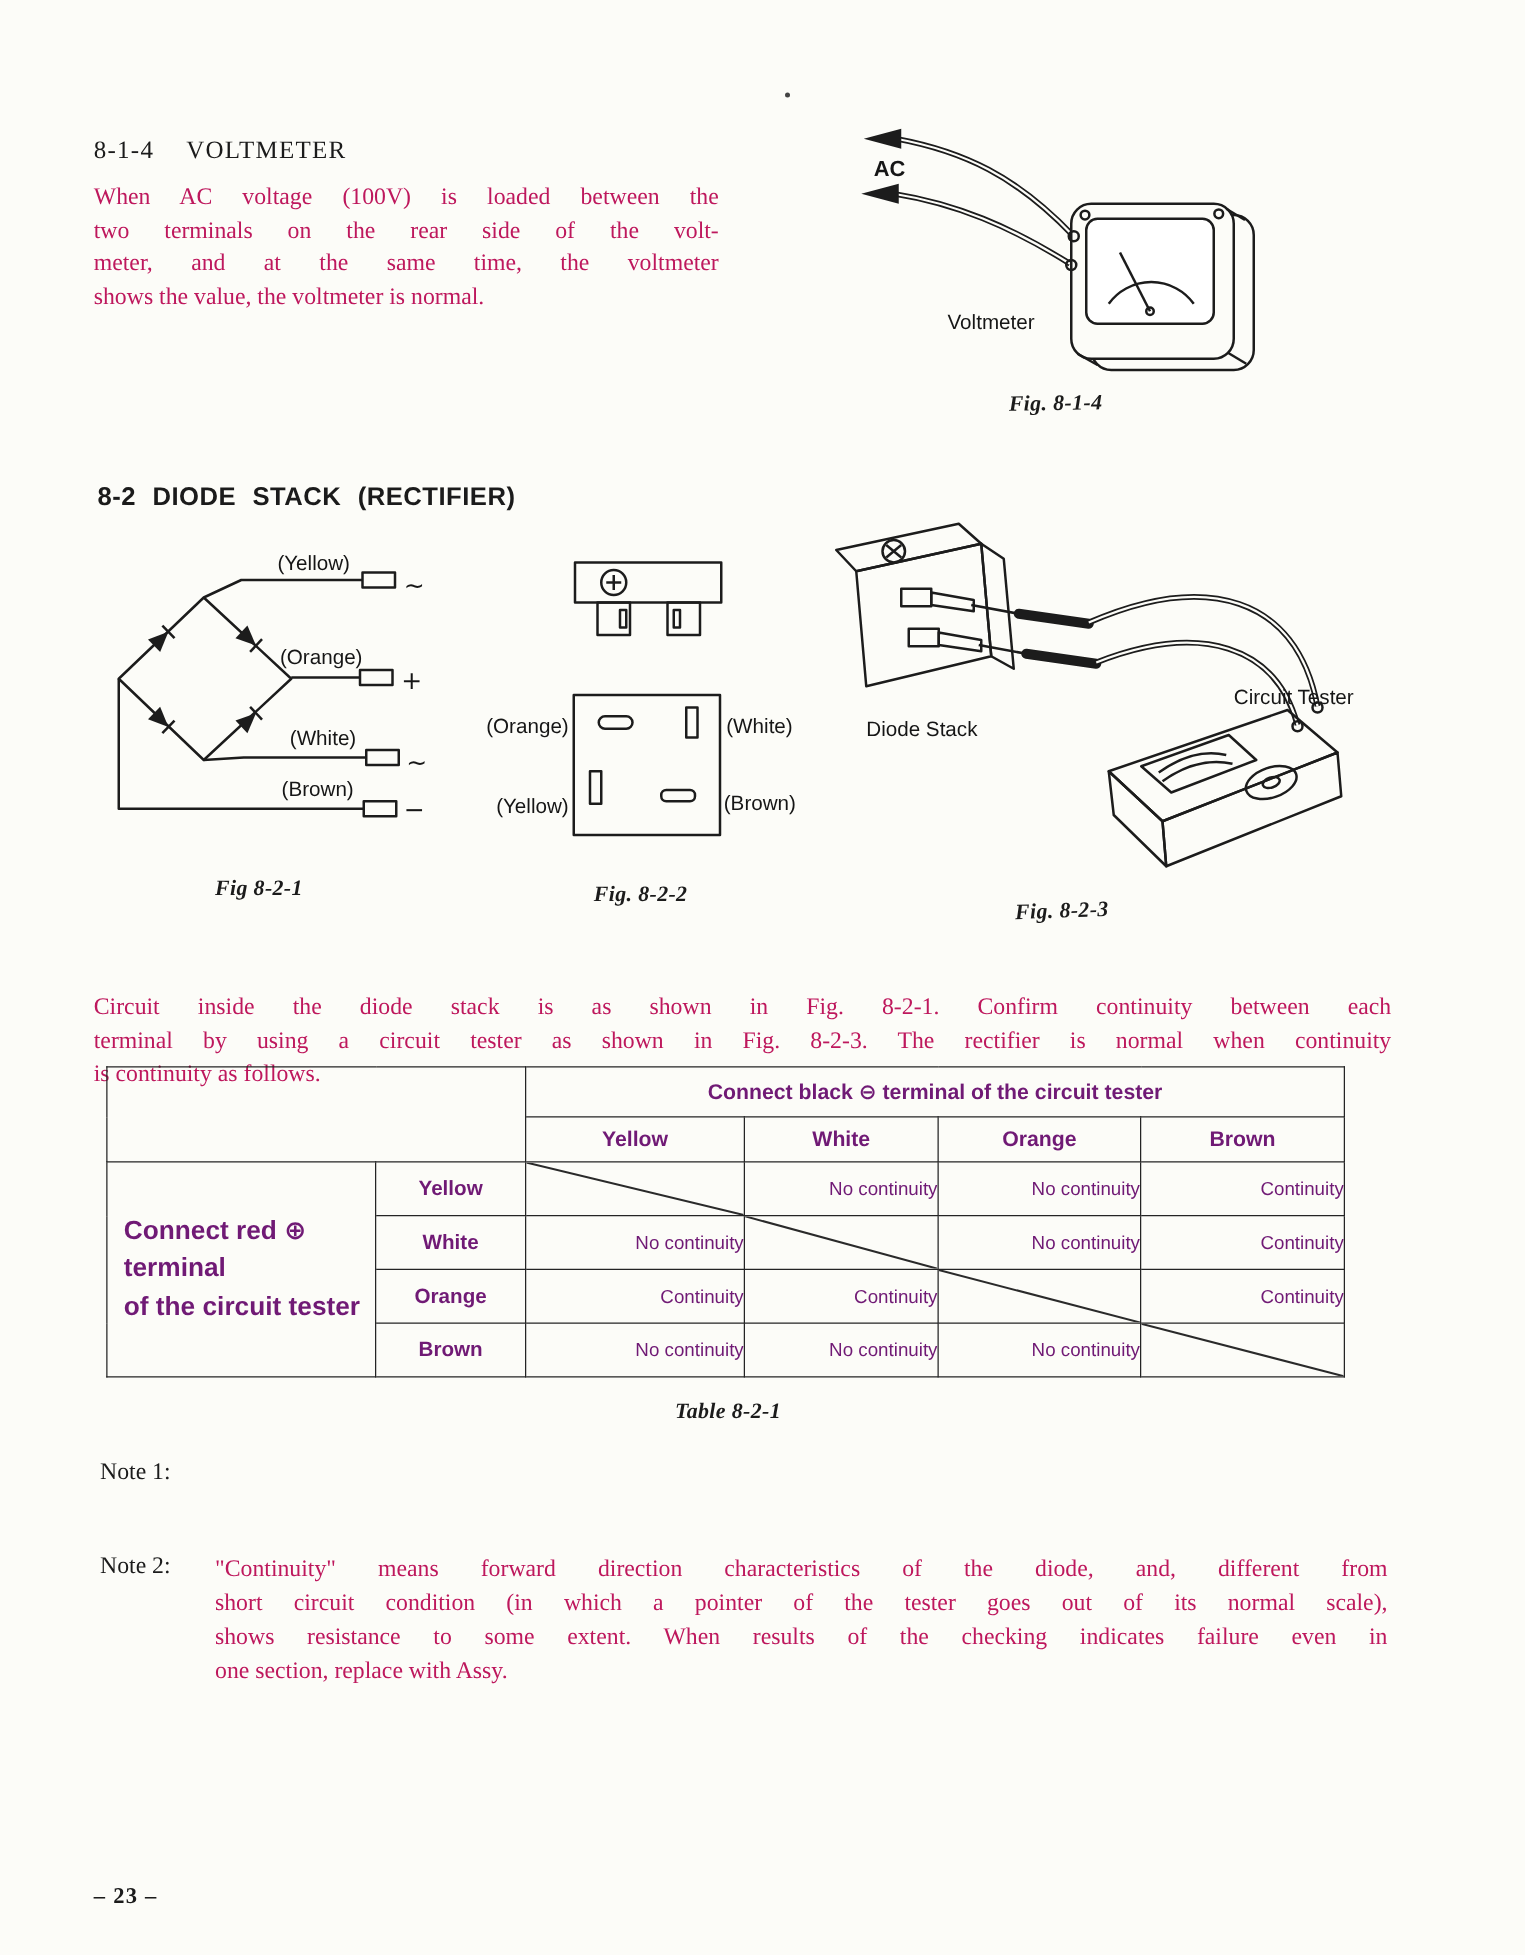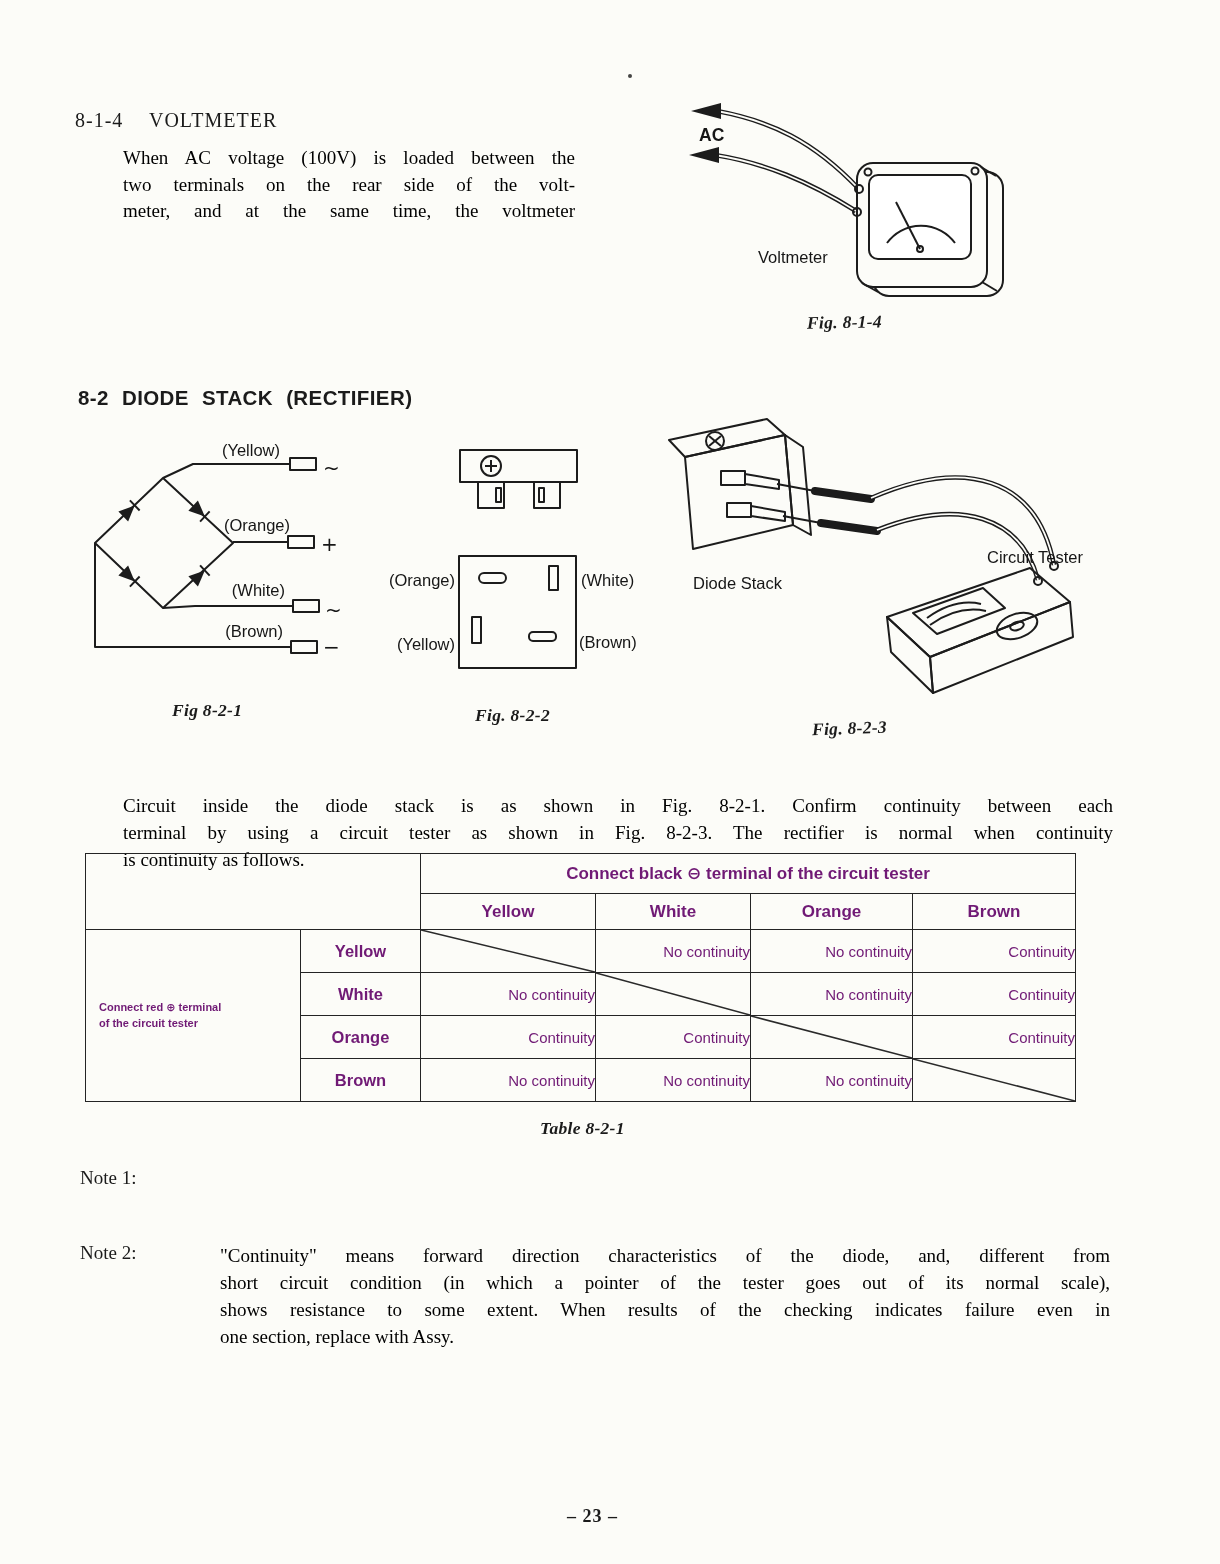--- a/index.html
+++ b/index.html
@@ -5,21 +5,21 @@
   * { margin:0; padding:0; box-sizing:border-box; }
   html,body { background:#fcfcf8; }
   .page { position:relative; width:1220px; height:1564px; background:#fcfcf8; color:#1b1b1b; overflow:hidden;border-radius:21px; }
 
   .speck { position:absolute; left:628px; top:74px; width:4px; height:4px; border-radius:50%; background:#444; }
 
   #h814 { position:absolute; left:75px; top:109px; font:400 20px "Liberation Serif",serif; letter-spacing:1px; word-spacing:20px; }
   #h82  { position:absolute; left:78px; top:386px; font:700 20.5px "Liberation Sans","DejaVu Sans",sans-serif; letter-spacing:.4px; word-spacing:7px; }
 
   .para { position:absolute; }
-  .bl { font:19px "Liberation Serif",serif; line-height:26.5px; color:#000000;margin-left:48px; }
+  .bl { font:19px "Liberation Serif",serif; line-height:26.5px; color:#be185d; }
   .jl { text-align:justify; text-align-last:justify; }
   #p814 { left:75px; top:145px; width:500px; }
   #p82  { left:75px; top:792px; width:1038px; }
   #p82 .bl { line-height:27px; }
   .note-label { position:absolute; left:80px; font:19px "Liberation Serif",serif; }
   #note1-label { top:1167px; } #note2-label { top:1242px; }
   #note1-text { left:172px; top:1167px; width:938px; }
   #note2-text { left:172px; top:1242px; width:938px; }
   #note1-text .bl, #note2-text .bl { line-height:27px; }
 
@@ -53,40 +53,41 @@
   .sym { font:20px "DejaVu Sans",sans-serif; fill:#161616; }
 
   
   #tblwrap { position:absolute; left:85px; top:853px; }
   #tbl { border-collapse:collapse; table-layout:fixed; width:990px; }
   #tbl th, #tbl td { border:1.7px solid #242424; font-family:"Liberation Sans","DejaVu Sans",sans-serif; color:#701a75; overflow:hidden; }
   #tbl .bh { font-size:17px; font-weight:700; text-align:center; }
   #tbl .ch { font-size:17px; font-weight:700; text-align:center; }
   #tbl .rh { font-size:16.5px; font-weight:700; text-align:center; }
   #tbl .cell { font-size:15px; font-weight:400; text-align:right; }
-  #tbl .redcell { font-size:11px; font-weight:700; padding-left:13px; line-height:1.45; text-align:left; }
+  #tbl .redcell { font-size:21px; font-weight:700; padding-left:13px; line-height:1.45; text-align:left; }
   #tbl .diag { position:relative; padding:0; }
   #tbl .diag svg { position:absolute; left:0; top:0; width:100%; height:100%; display:block; }
   #tbl .diag line { stroke:#2a2a2a; stroke-width:1.6; }
 
-  #pageno { position:absolute; left:75px; top:1506px; width:1035px; text-align:center; font:700 18px "Liberation Serif",serif; letter-spacing:1px; }
+  #pageno { position:absolute; left:75px; top:1506px; width:1035px; font:700 18px "Liberation Serif",serif; letter-spacing:1px; }
 </style>
 </head>
 <body>
 
 <div class="page">
 
   <div class="speck"></div>
 
   <h2 id="h814">8-1-4 VOLTMETER</h2>
 
   <div class="para" id="p814">
     <div class="bl jl">When AC voltage (100V) is loaded between the</div>
     <div class="bl jl">two terminals on the rear side of the volt-</div>
     <div class="bl jl">meter, and at the same time, the voltmeter</div>
+    <div class="bl">shows the value, the voltmeter is normal.</div>
   </div>
 
   <svg class="fig" id="fig814" width="440" height="235" viewBox="0 0 440 235">
     <g>
       <path class="wire" d="M183,103 C138,56 96,36 42,26"></path>
       <path class="wire-core" d="M183,103 C138,56 96,36 42,26"></path>
       <path class="wire" d="M181,126 C133,96 90,78 40,70"></path>
       <path class="wire-core" d="M181,126 C133,96 90,78 40,70"></path>
       <polygon class="fillk" points="46,18 16,26 46,34"></polygon>
       <polygon class="fillk" points="44,62 14,70 44,78"></polygon>

